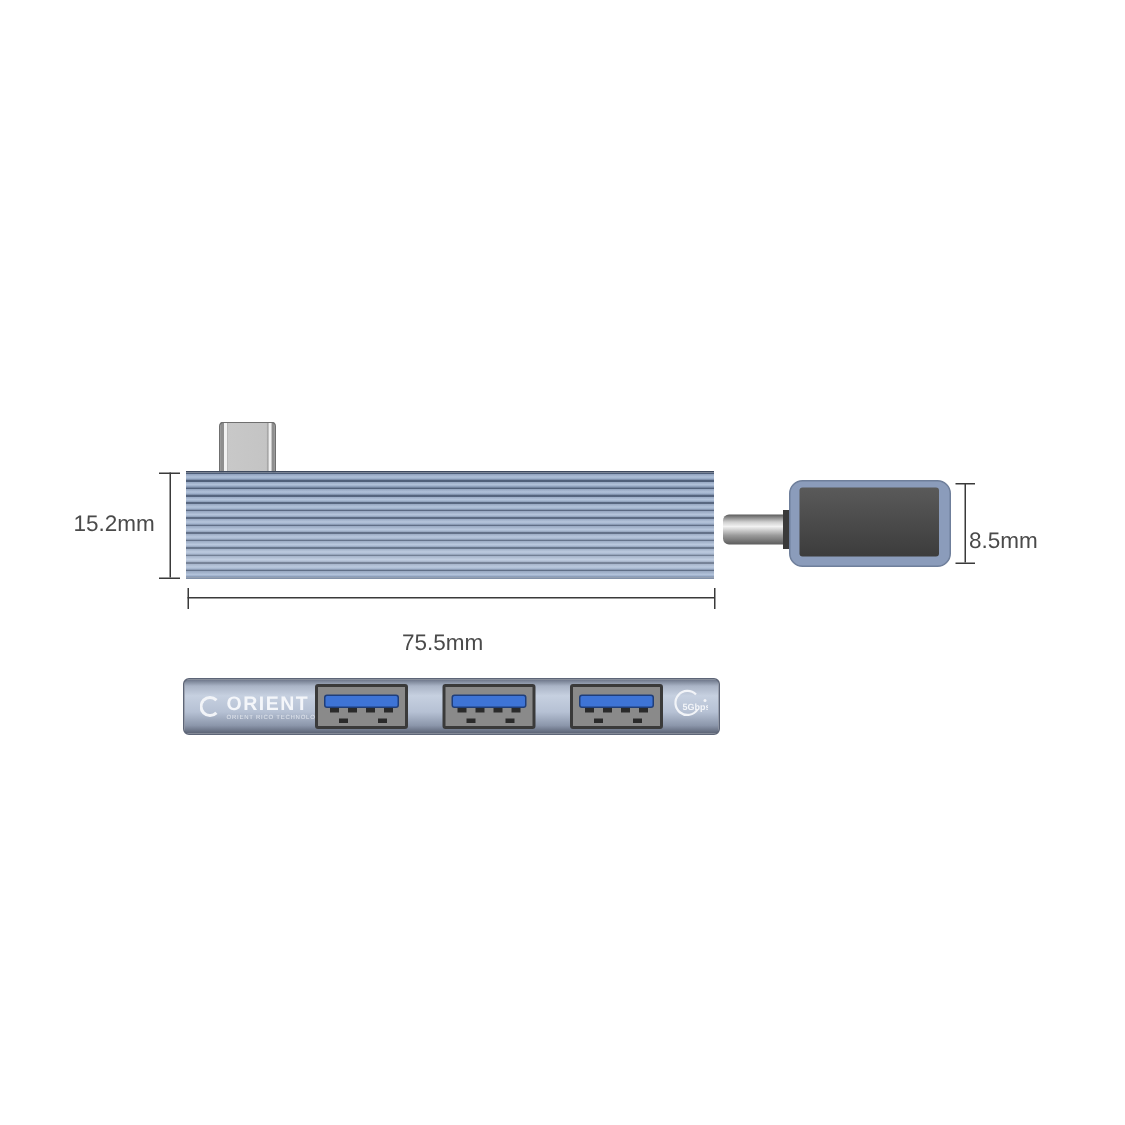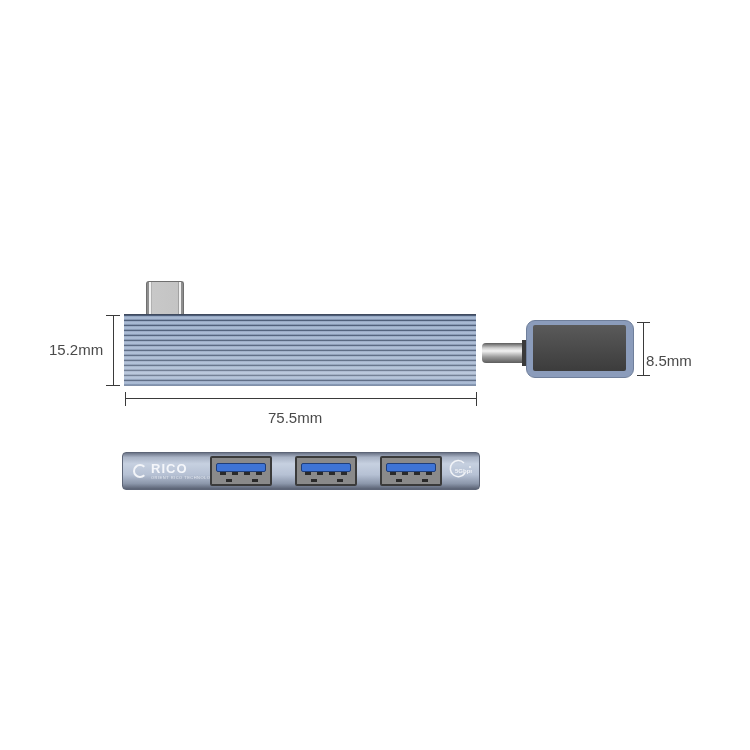--- a/index.html
+++ b/index.html
@@ -52,38 +52,38 @@
 <div class="abs hub-body-top"></div>
 
 <div class="abs dim-line-v" style="left:113px;top:315px;height:70px;"></div>
 <div class="abs dim-cap-h" style="left:106px;top:315px;width:14px;"></div>
 <div class="abs dim-cap-h" style="left:106px;top:385px;width:14px;"></div>
 <div class="abs dim-label" style="left:49px;top:341px;">15.2mm</div>
 
 <div class="abs dim-line-h" style="left:125px;top:398px;width:351px;"></div>
 <div class="abs dim-cap-v" style="left:125px;top:392px;height:14px;"></div>
 <div class="abs dim-cap-v" style="left:476px;top:392px;height:14px;"></div>
-<div class="abs dim-label" style="left:268px;top:409px;">75.5mm</div>
+<div class="abs dim-label" style="left:268px;top:420px;">75.5mm</div>
 
 <div class="abs pin"></div>
 <div class="abs pin-collar"></div>
 <div class="abs end-shell"></div>
 <div class="abs end-face"></div>
 
 <div class="abs dim-line-v" style="left:643px;top:322px;height:53px;"></div>
 <div class="abs dim-cap-h" style="left:637px;top:322px;width:13px;"></div>
 <div class="abs dim-cap-h" style="left:637px;top:375px;width:13px;"></div>
 <div class="abs dim-label" style="left:646px;top:352px;">8.5mm</div>
 
 <div class="abs hub-front"></div>
 
 <div class="abs logo">
   <div class="logo-mark"></div>
   <div>
-    <div class="logo-text">RICO</div>
+    <div class="logo-text">ORIENT</div>
     <div class="logo-sub">ORIENT RICO TECHNOLOGY</div>
   </div>
 </div>
 
 <div class="abs port" style="left:210px;">
   <div class="port-tongue"></div>
   <div class="port-pin" style="left:8px;top:14px;"></div>
     <div class="port-pin" style="left:20px;top:14px;"></div>
   <div class="port-pin" style="left:32px;top:14px;"></div>
     <div class="port-pin" style="left:44px;top:14px;"></div>

